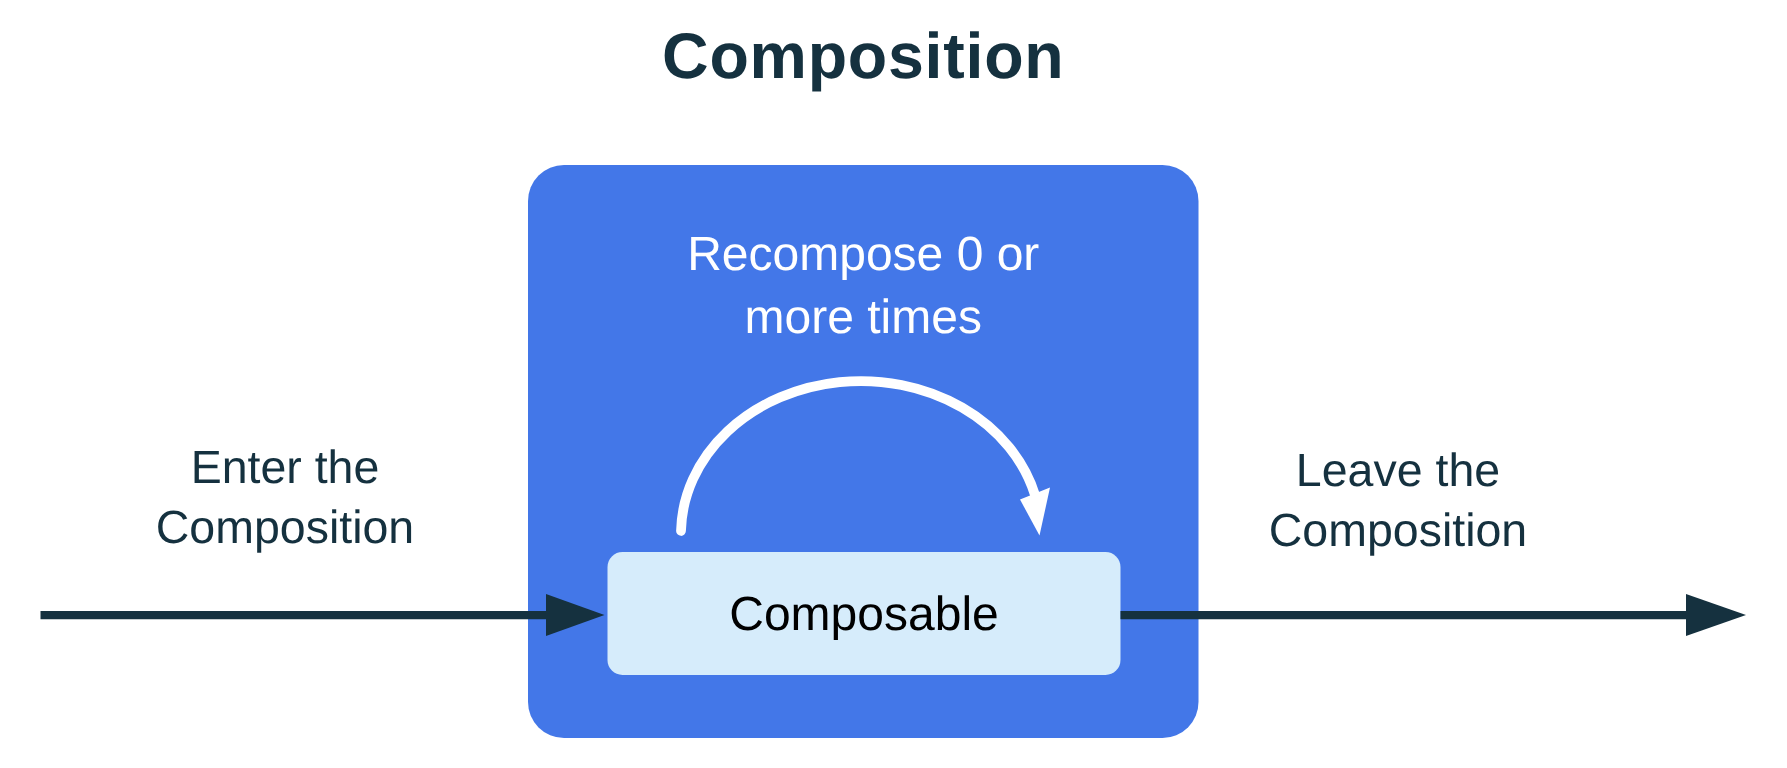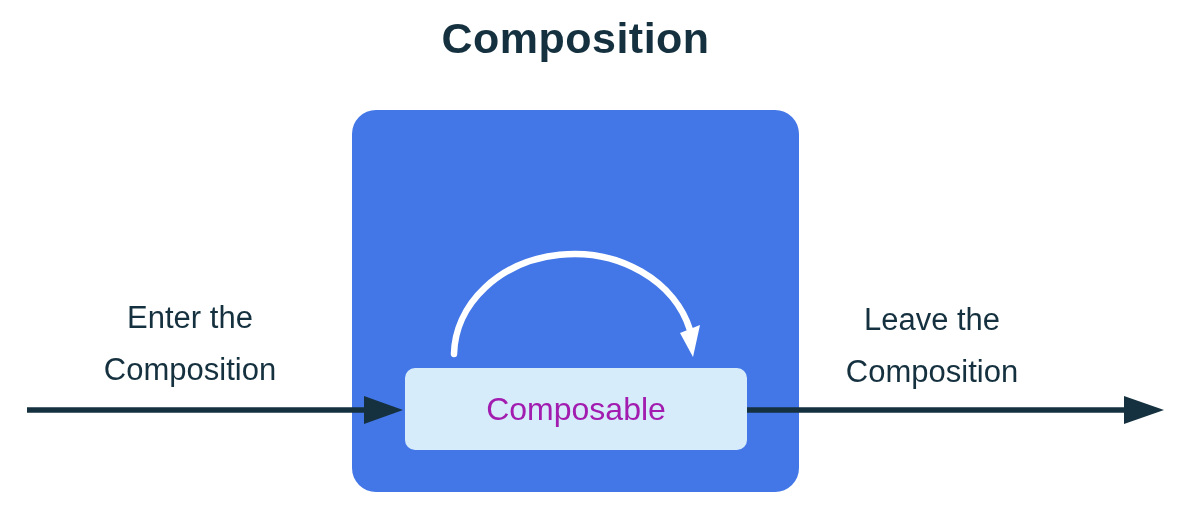--- a/index.html
+++ b/index.html
@@ -51,27 +51,27 @@
     left: 405px;
     top: 368px;
     width: 342px;
     height: 82px;
     background: #D6ECFB;
     border-radius: 10px;
     display: flex;
     align-items: center;
     justify-content: center;
     font-size: 32px;
-    color: #a21caf;
+    color: #000000;
   }
   .side-label {
     position: absolute;
     text-align: center;
     font-size: 31px;
-    line-height: 52px;
+    line-height: 40px;
     color: #15313F;
     white-space: pre-line;
   }
   .enter-label {
     left: 35px;
     top: 292px;
     width: 310px;
   }
   .leave-label {
     left: 777px;
@@ -92,20 +92,22 @@
 
 <div class="canvas">
 
   <div class="title">Composition</div>
 
   <div class="side-label enter-label">Enter the
 Composition</div>
 
   <div class="blue-box"></div>
 
+  <div class="recompose-label">Recompose 0 or
+more times</div>
 
   <div class="composable-box">
     <span>Composable</span>
   </div>
 
   <div class="side-label leave-label">Leave the
 Composition</div>
 
   <svg class="arrows-overlay" viewBox="0 0 1191 512">
 

